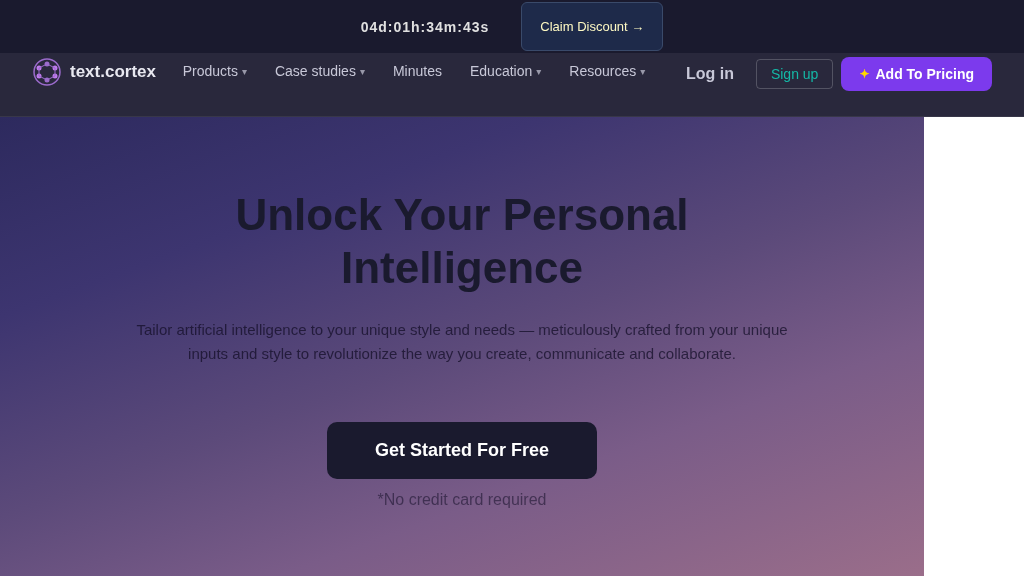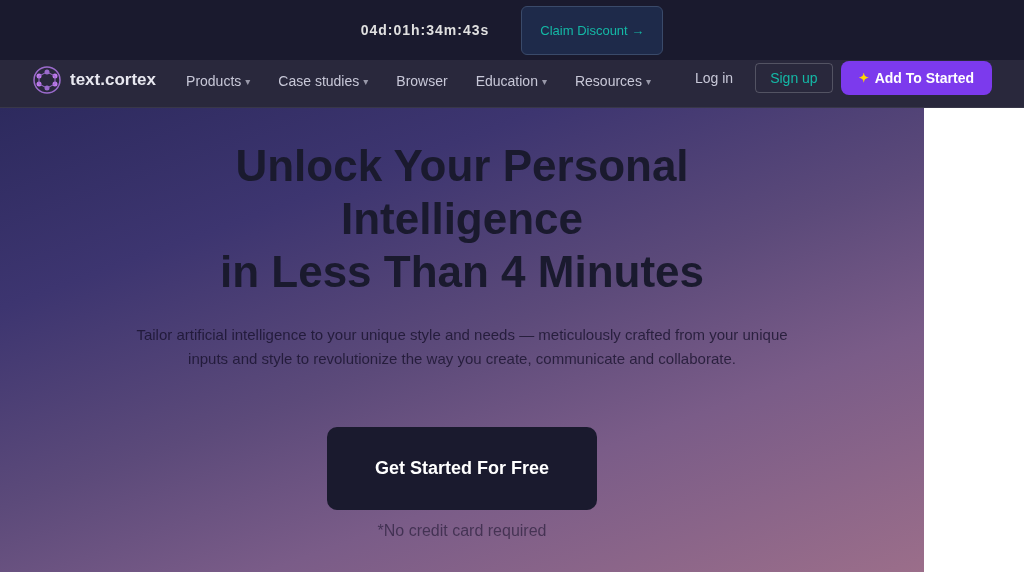--- a/index.html
+++ b/index.html
@@ -12,51 +12,51 @@
     }
 
     
     #announcement-bar {
       background: #1a1a2e;
       color: #ccc;
       display: flex;
       align-items: center;
       justify-content: center;
       gap: 32px;
-      height: 60px;
+      height: 53px;
       padding: 0 24px;
       position: relative;
     }
 
     #timer {
       color: #e0e0e0;
       font-size: 14px;
       font-weight: 600;
       letter-spacing: 1px;
     }
 
     #claim-btn {
       background: #1e2a4a;
-      color: #14b8a6;
+      color: #fef9c3;
       border: 1px solid #3a4a6a;
       border-radius: 6px;
       padding: 16px 18px;
       font-size: 13px;
       cursor: pointer;
       white-space: nowrap;
     }
 
     
     #navbar {
       background: rgba(30, 28, 50, 0.95);
       display: flex;
-      align-items: flex-end;
+      align-items: flex-start;
       justify-content: space-between;
-      padding: 12px 32px;
-      height: 48px;
+      padding: 4px 32px;
+      height: 64px;
       border-bottom: 1px solid rgba(255,255,255,0.07);
     }
 
     #logo {
       display: flex;
       align-items: center;
       gap: 8px;
       cursor: pointer;
     }
 
@@ -95,24 +95,25 @@
     }
 
     #nav-right {
       display: flex;
       align-items: center;
       gap: 8px;
     }
 
     #login-btn {
       color: #c8c8d8;
-      font-size: 14px;
+      font-size: 16px;
       padding: 6px 14px;
       cursor: pointer;
       border-radius: 4px;
+      font-weight: bold;
     }
 
     #signup-btn {
       color: #14b8a6;
       font-size: 14px;
       padding: 6px 14px;
       cursor: pointer;
       border-radius: 4px;
       border: 1px solid rgba(255,255,255,0.2);
     }
@@ -165,21 +166,21 @@
       line-height: 1.6;
       max-width: 660px;
       margin-bottom: 56px;
     }
 
     #cta-btn {
       background: #1a1a2e;
       color: #fff;
       border: none;
       border-radius: 10px;
-      padding: 31px 48px;
+      padding: 18px 48px;
       font-size: 18px;
       font-weight: 600;
       cursor: pointer;
       margin-bottom: 12px;
     }
 
     #no-credit {
       font-size: 16px;
       color: rgba(20, 15, 40, 0.55);
     }
@@ -215,43 +216,42 @@
   <div id="nav-links">
     <div class="nav-item">
       <span>Products</span>
       <span class="nav-chevron">▾</span>
     </div>
     <div class="nav-item">
       <span>Case studies</span>
       <span class="nav-chevron">▾</span>
     </div>
     <div class="nav-item">
-      <span>Browser</span>
+      <span>Minutes</span>
     </div>
     <div class="nav-item">
       <span>Education</span>
       <span class="nav-chevron">▾</span>
     </div>
     <div class="nav-item">
       <span>Resources</span>
       <span class="nav-chevron">▾</span>
     </div>
   </div>
 
   <div id="nav-right">
     <div id="login-btn">Log in</div>
     <div id="signup-btn">Sign up</div>
     <button id="add-to-browser-btn">
       <span class="star">✦</span>
-      <span>Add To Started</span>
+      <span>Add To Pricing</span>
     </button>
   </div>
 </nav>
 
 <section id="hero">
   <h1 id="hero-title">
     <span>Unlock Your Personal Intelligence</span><br>
-    <span>in Less Than 4 Minutes</span>
   </h1>
   <p id="hero-subtitle">Tailor artificial intelligence to your unique style and needs — meticulously crafted from your unique inputs and style to revolutionize the way you create, communicate and collaborate.</p>
   <button id="cta-btn">Get Started For Free</button>
   <p id="no-credit">*No credit card required</p>
 </section>
 
 </body></html>

